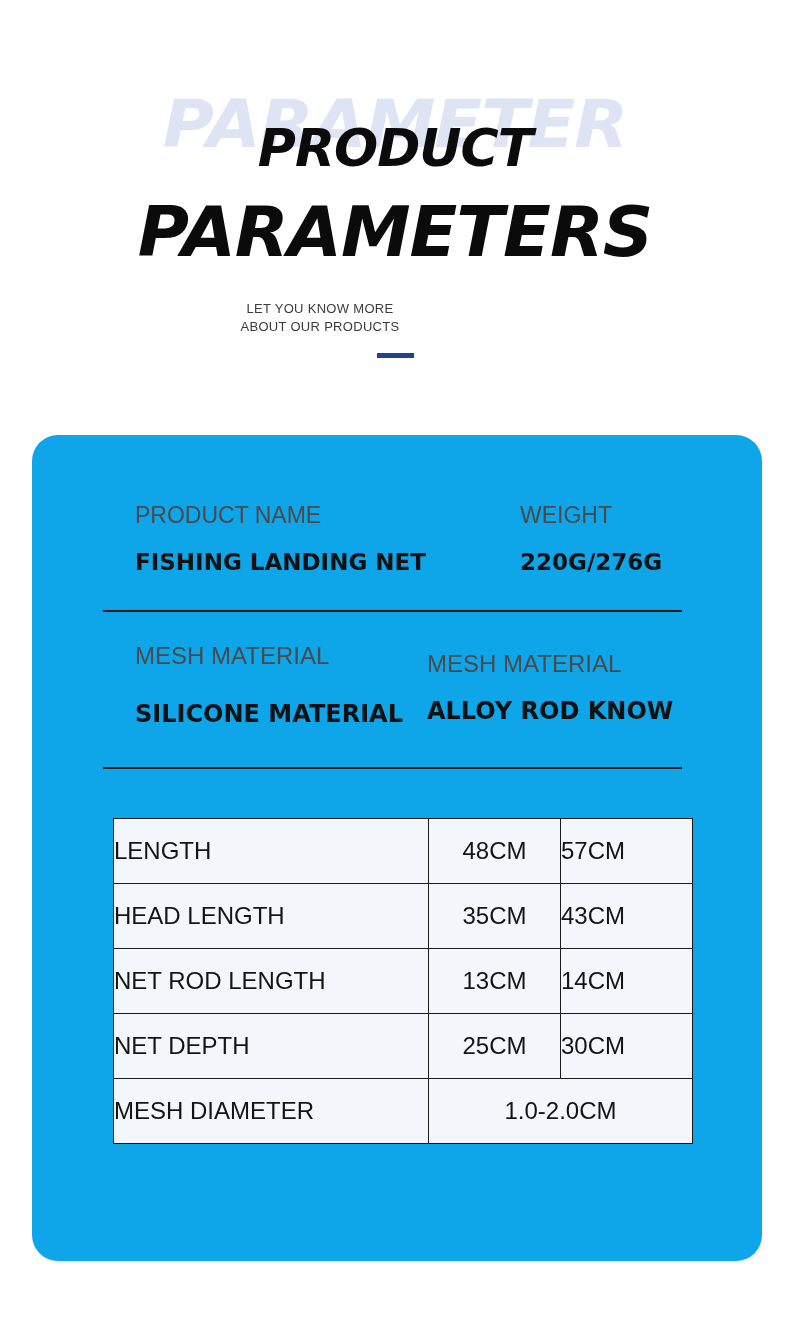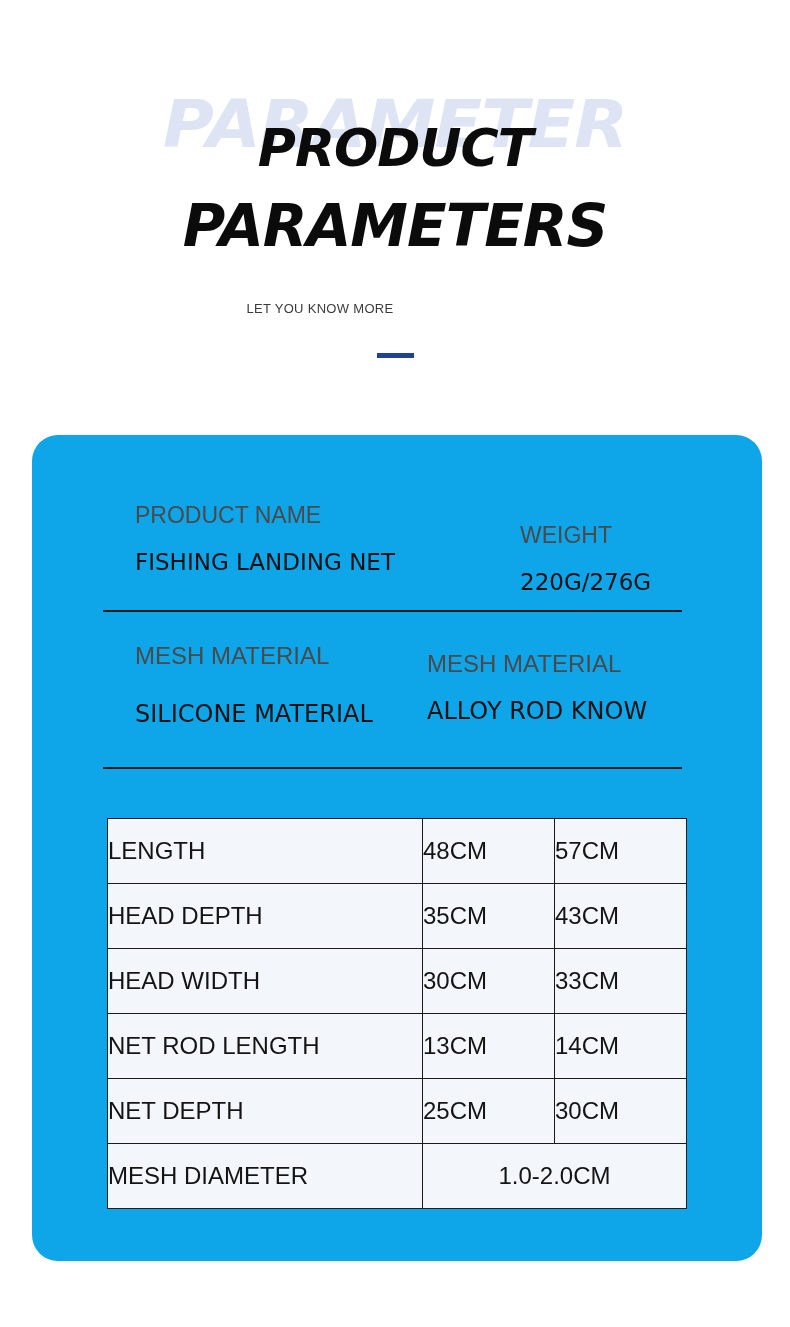--- a/index.html
+++ b/index.html
@@ -63,21 +63,21 @@
     line-height: 1;
     white-space: nowrap;
   }
   .title-line-1 {
     top: 30px;
     font-size: 52px;
     letter-spacing: -1px;
   }
   .title-line-2 {
     top: 105px;
-    font-size: 58px;
+    font-size: 70px;
     letter-spacing: -1px;
   }
 
   .subtitle {
     position: absolute;
     left: 0;
     top: 300px;
     width: 640px;
     text-align: center;
     font-family: "Liberation Sans", sans-serif;
@@ -129,79 +129,80 @@
     top: 0;
   }
   .spec-label {
     font-family: "Liberation Sans", sans-serif;
     font-weight: 400;
     color: #4a4a4a;
     white-space: nowrap;
   }
   .spec-value {
     font-family: "DejaVu Sans", sans-serif;
-    font-weight: normal;
+    font-weight: bold;
     color: #111111;
     white-space: nowrap;
   }
 
   
   .r1c1 { left: 32px; }
-  .r1c2 { left: 417px; margin-top: 20px; }
+  .r1c2 { left: 417px; }
   .r1c1 .spec-label, .r1c2 .spec-label { font-size: 23px; line-height: 30px; }
   .r1c1 .spec-value, .r1c2 .spec-value { font-size: 23px; line-height: 30px; margin-top: 17px; }
 
   
   .r2c1 { left: 32px; top: 28px; }
   .r2c2 { left: 324px; top: 36px; }
   .r2c1 .spec-label { font-size: 24px; line-height: 31px; }
   .r2c1 .spec-value { font-size: 24px; line-height: 31px; margin-top: 28px; }
   .r2c2 .spec-label { font-size: 24px; line-height: 31px; }
   .r2c2 .spec-value { font-size: 24px; line-height: 31px; margin-top: 17px; }
 
   
   .dim-table {
     position: absolute;
-    left: 75px;
+    left: 81px;
     top: 383px;
     width: 576px;
     border-collapse: collapse;
     table-layout: fixed;
   }
   .dim-table td {
     border: 1.6px solid #1a1a1a;
     height: 64px;
     padding: 0;
     font-family: "Liberation Sans", sans-serif;
     font-weight: 400;
     font-size: 24px;
     color: #141414;
     background: #f3f6fa;
   }
   .dim-name {
     width: 314px;
     padding-left: 23px;
   }
-  .dim-v1 { width: 131px; }
+  .dim-v1 { width: 131px; text-align: center; }
   .dim-v2 { width: 131px; text-align: left; }
   .dim-span { text-align: center; }
 </style>
 </head>
 <body>
 
 <div class="header">
 
   <div class="title-block">
     <div class="watermark">PARAMETER</div>
     <div class="title-line title-line-1">PRODUCT</div>
     <div class="title-line title-line-2">PARAMETERS</div>
   </div>
 
   <div class="subtitle">
     <div>LET YOU KNOW MORE</div>
+    <div>ABOUT OUR PRODUCTS</div>
   </div>
 
   <div class="accent-bar"></div>
 </div>
 
 <div class="card">
 
   <div class="spec-section">
 
     <div class="spec-row row-1">
@@ -229,28 +230,23 @@
   </div>
 
   <table class="dim-table">
     <tbody>
       <tr>
         <td class="dim-name">LENGTH</td>
         <td class="dim-v1">48CM</td>
         <td class="dim-v2">57CM</td>
       </tr>
       <tr>
-        <td class="dim-name">HEAD DEPTH</td>
+        <td class="dim-name">HEAD LENGTH</td>
         <td class="dim-v1">35CM</td>
         <td class="dim-v2">43CM</td>
-      </tr>
-      <tr>
-        <td class="dim-name">HEAD WIDTH</td>
-        <td class="dim-v1">30CM</td>
-        <td class="dim-v2">33CM</td>
       </tr>
       <tr>
         <td class="dim-name">NET ROD LENGTH</td>
         <td class="dim-v1">13CM</td>
         <td class="dim-v2">14CM</td>
       </tr>
       <tr>
         <td class="dim-name">NET DEPTH</td>
         <td class="dim-v1">25CM</td>
         <td class="dim-v2">30CM</td>

